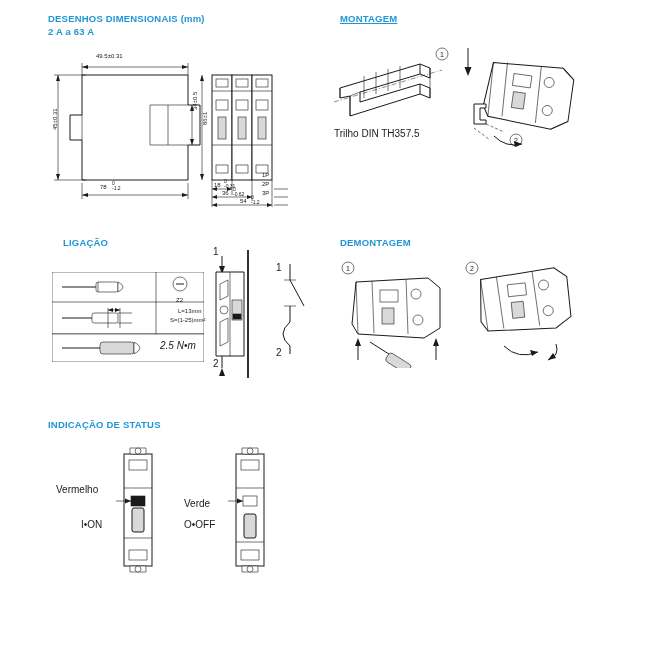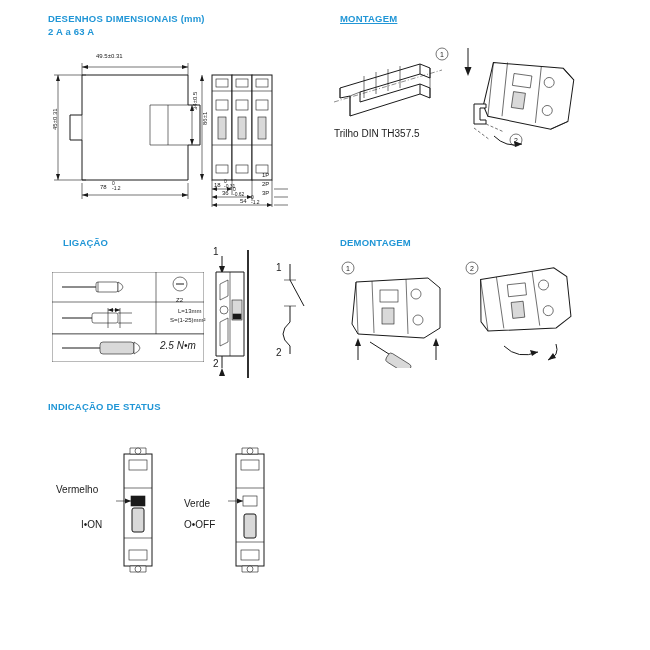--- a/index.html
+++ b/index.html
@@ -358,21 +358,21 @@
         <circle class="ln thin fillw" cx="68" cy="44" r="5"></circle>
       </g>
 
       <path class="ln med" d="M44,88 Q58,102 78,94"></path>
       <path class="fillk" d="M78,94 l-8,-2 l2,6 z"></path>
       <path class="ln med" d="M96,86 Q100,98 88,102"></path>
       <path class="fillk" d="M88,102 l8,-2 l-3,-5 z"></path>
     </svg>
   </div>
 
-  <div class="sec-title" style="left:48px; top:400px;text-align:center;">INDICAÇÃO DE STATUS</div>
+  <div class="sec-title" style="left:48px; top:418px;text-align:center;">INDICAÇÃO DE STATUS</div>
 
   <div style="position:absolute; left:116px; top:444px;">
     <svg width="46" height="132" viewBox="0 0 46 132">
       <rect class="ln med fillw" x="8" y="10" width="28" height="112"></rect>
 
       <path class="ln thin fillw" d="M14,4 L30,4 L30,10 L14,10 Z"></path>
       <path class="ln thin fillw" d="M14,122 L30,122 L30,128 L14,128 Z"></path>
       <circle class="ln thin fillw" cx="22" cy="7" r="3"></circle>
       <circle class="ln thin fillw" cx="22" cy="125" r="3"></circle>
 

